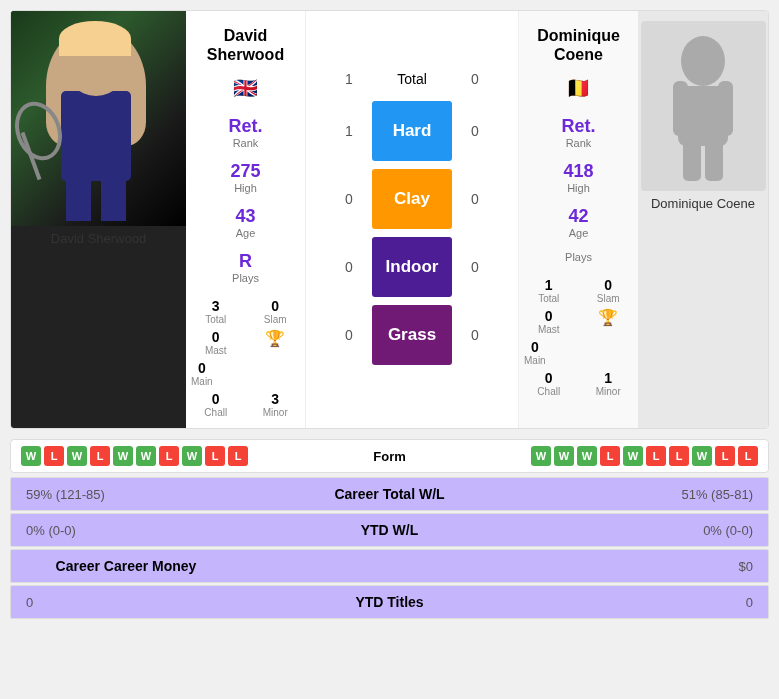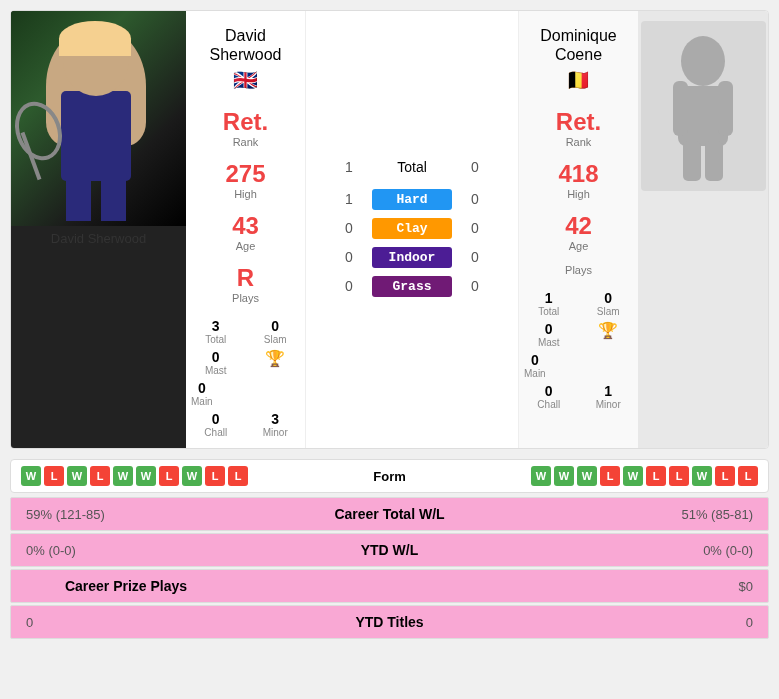--- a/index.html
+++ b/index.html
@@ -62,38 +62,38 @@
       display: flex;
       flex-direction: column;
       align-items: center;
       padding: 15px 5px 10px 5px;
       border-left: 1px solid #eee;
       background: #f9f9f9;
     }
 
     .player-name {
       font-size: 16px;
-      font-weight: normal;
-      text-align: center;
-      margin-bottom: 4px;
+      font-weight: bold;
+      text-align: center;
+      margin-bottom: 12px;
       line-height: 1.2;
     }
     .flag-icon {
       font-size: 20px;
       margin-bottom: 10px;
     }
 
     .stat-block {
       text-align: center;
       margin: 6px 0;
     }
     .stat-value {
-      font-size: 24px;
-      font-weight: bold;
-      color: #ef4444;
+      font-size: 18px;
+      font-weight: bold;
+      color: #6d28d9;
     }
     .stat-label {
       font-size: 11px;
       color: #777;
     }
 
     .stats-grid {
       display: grid;
       grid-template-columns: 1fr 1fr;
       gap: 4px 10px;
@@ -141,25 +141,24 @@
       width: 30px;
       text-align: center;
       font-size: 14px;
       color: #555;
     }
     .surface-badge {
       width: 80px;
       text-align: center;
       color: #fff;
       font-weight: bold;
-      font-size: 13px;
-      padding: 3px 0;
+      font-size: 17px;
+      padding: 20px 0;
       border-radius: 3px;
       margin: 0 8px;
-      font-family: Liberation Mono, monospace;
     }
     .badge-hard { background: #2196F3; }
     .badge-clay { background: #FF9800; }
     .badge-indoor { background: #4c1d95; }
     .badge-grass { background: #701a75; }
 
     .total-row {
       display: flex;
       align-items: center;
       justify-content: center;
@@ -229,21 +228,21 @@
       color: #fff;
     }
     .form-w { background: #4CAF50; }
     .form-l { background: #f44336; }
 
     
     .stats-row {
       display: flex;
       flex-direction: row;
       align-items: center;
-      background: #f9a8d4;
+      background: #c4b5fd;
       border: 1px solid #ddd;
       margin: 0 10px 2px 10px;
       padding: 8px 15px;
       border-radius: 2px;
     }
     .stats-row-left {
       flex: 1;
       text-align: left;
       font-size: 13px;
       color: #555;
@@ -431,20 +430,21 @@
 
           <svg viewBox="0 0 100 150" width="100" height="150" xmlns="http://www.w3.org/2000/svg">
             <ellipse cx="50" cy="30" rx="22" ry="25" fill="#aaa"></ellipse>
             <rect x="25" y="55" width="50" height="60" rx="8" fill="#aaa"></rect>
             <rect x="20" y="50" width="15" height="55" rx="6" fill="#aaa"></rect>
             <rect x="65" y="50" width="15" height="55" rx="6" fill="#aaa"></rect>
             <rect x="30" y="110" width="18" height="40" rx="5" fill="#aaa"></rect>
             <rect x="52" y="110" width="18" height="40" rx="5" fill="#aaa"></rect>
           </svg>
         </div>
+        <div class="player-name-below" style="width:125px;">Dominique Coene</div>
       </div>
     </div>
 
   </div>
 
   <div class="form-section">
     <div class="form-left" id="left-form">
         <span class="form-badge form-w">W</span>
         <span class="form-badge form-l">L</span>
         <span class="form-badge form-w">W</span>
@@ -477,21 +477,21 @@
     <div class="stats-row-right">51% (85-81)</div>
   </div>
 
   <div class="stats-row">
     <div class="stats-row-left">0% (0-0)</div>
     <div class="stats-row-center">YTD W/L</div>
     <div class="stats-row-right">0% (0-0)</div>
   </div>
 
   <div class="stats-row">
-    <div class="stats-row-center">Career Prize Plays</div>
+    <div class="stats-row-center">Career Career Money</div>
     <div class="stats-row-right">$0</div>
   </div>
 
   <div class="stats-row">
     <div class="stats-row-left">0</div>
     <div class="stats-row-center">YTD Titles</div>
     <div class="stats-row-right">0</div>
   </div>
 
 </div>

